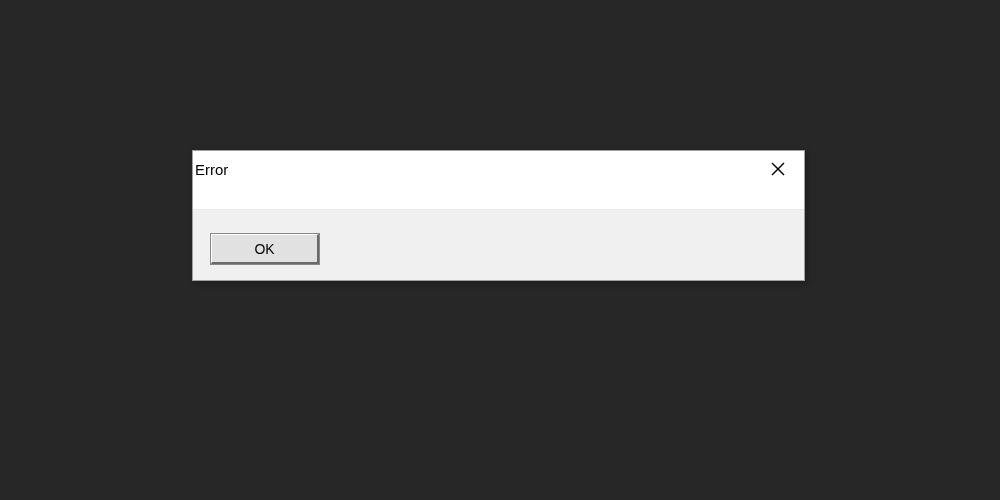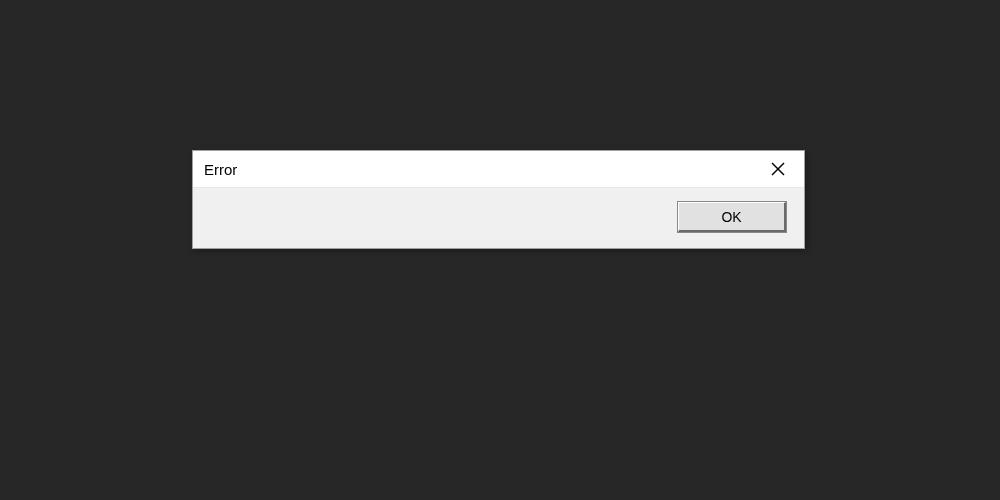--- a/index.html
+++ b/index.html
@@ -22,21 +22,21 @@
       width: 613px;
       background: #ffffff;
       border: 1px solid #a0a0a0;
       box-shadow: 2px 2px 6px rgba(0,0,0,0.3);
     }
     .titlebar {
       height: 36px;
       display: flex;
       align-items: center;
       justify-content: space-between;
-      padding: 0 8px 0 11px;
+      padding: 0 8px 0 2px;
       background: #ffffff;
     }
     .title {
       font-size: 15px;
       color: #000000;
       font-weight: 400;
     }
     .close-btn {
       width: 36px;
       height: 30px;
@@ -54,24 +54,24 @@
       background: #ffffff;
     }
     .message {
       font-size: 15px;
       color: #000000;
       line-height: 1.35;
       font-weight: 500;
     }
     .button-area {
       background: #f0f0f0;
-      padding: 14px 18px 16px 18px;
+      padding: 24px 18px 16px 18px;
       display: flex;
-      justify-content: flex-end;
       border-top: 1px solid #e8e8e8;
+      margin-top: 22px;
     }
     .ok-btn {
       width: 108px;
       height: 30px;
       background: #e1e1e1;
       border-top: 1px solid #ffffff;
       border-left: 1px solid #ffffff;
       border-right: 2px solid #6a6a6a;
       border-bottom: 2px solid #6a6a6a;
       font-size: 14px;

